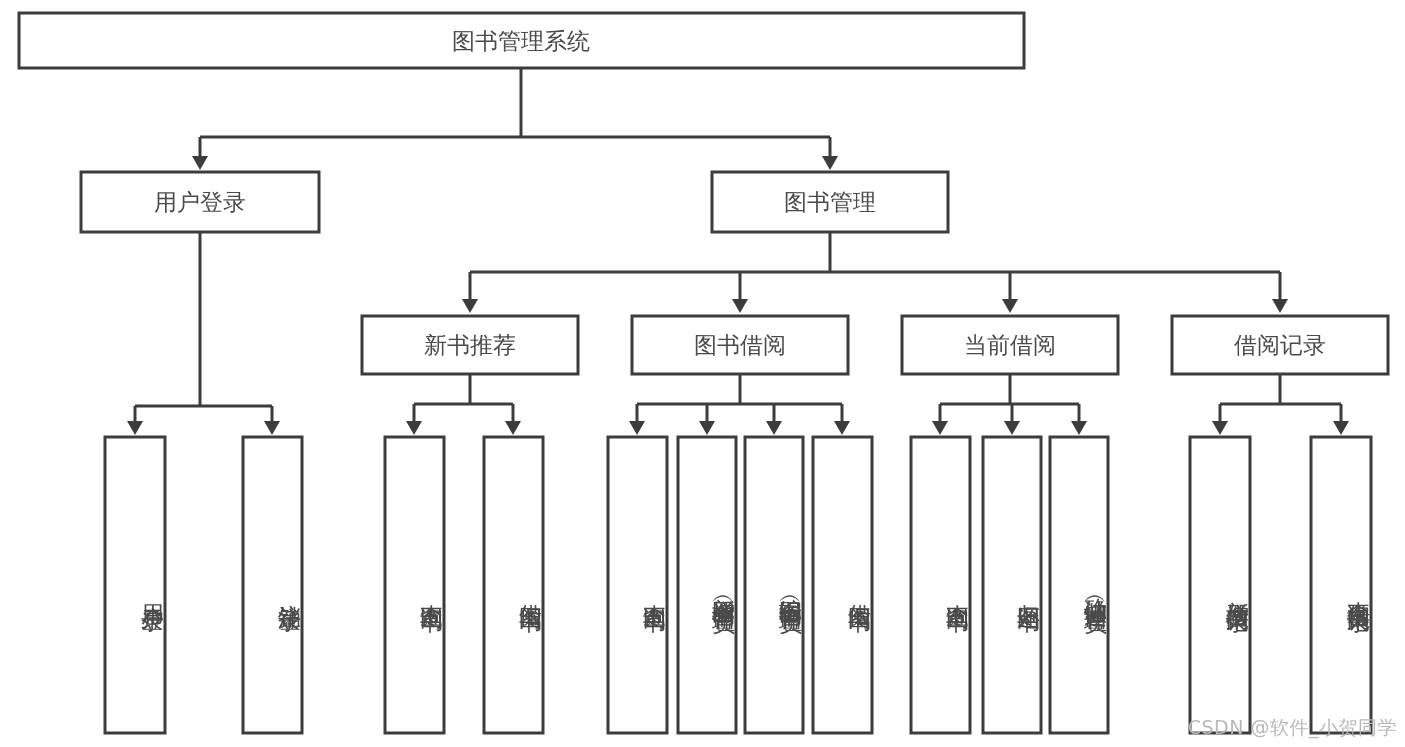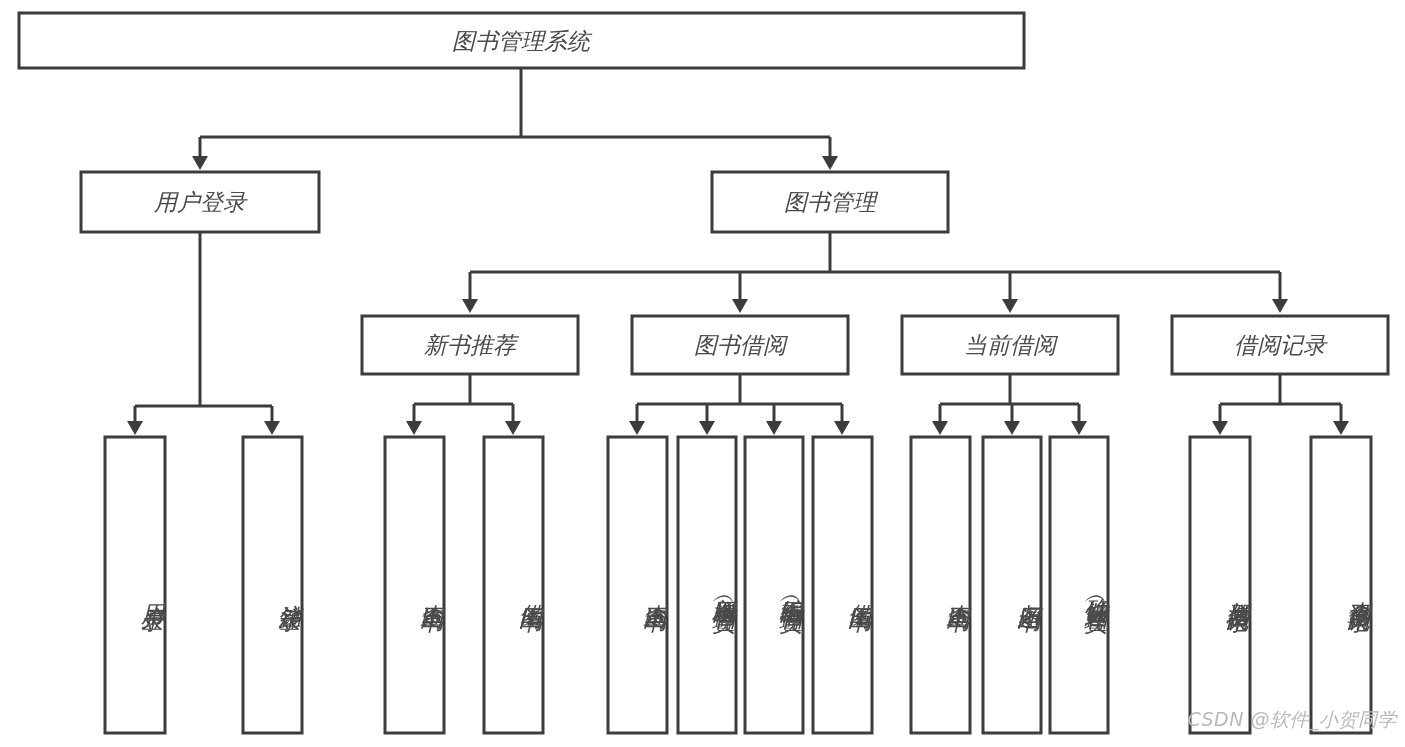--- a/index.html
+++ b/index.html
@@ -11,21 +11,20 @@
     width: 1405px;
     height: 747px;
     overflow: hidden;
     font-family: "DejaVu Sans", "Liberation Sans", sans-serif;
   }
   #diagram-root {
     position: relative;
     width: 1405px;
     height: 747px;
     background: #ffffff;
-    font-style: italic;
   }
   svg.diagram-canvas {
     position: absolute;
     left: 0;
     top: 0;
     width: 1405px;
     height: 747px;
     display: block;
   }
   .node-box {
@@ -61,21 +60,21 @@
     font-size: 23px;
     line-height: 1.05;
     color: #4a4a4a;
     letter-spacing: 2px;
     white-space: nowrap;
     pointer-events: none;
   }
   .watermark {
     position: absolute;
     right: 8px;
-    bottom: 14px;
+    bottom: 6px;
     font-family: "DejaVu Sans", "Liberation Sans", sans-serif;
     font-size: 19px;
     color: #b8b8b8;
     letter-spacing: 0.5px;
     white-space: nowrap;
   }
 </style>
 </head>
 <body>
 

